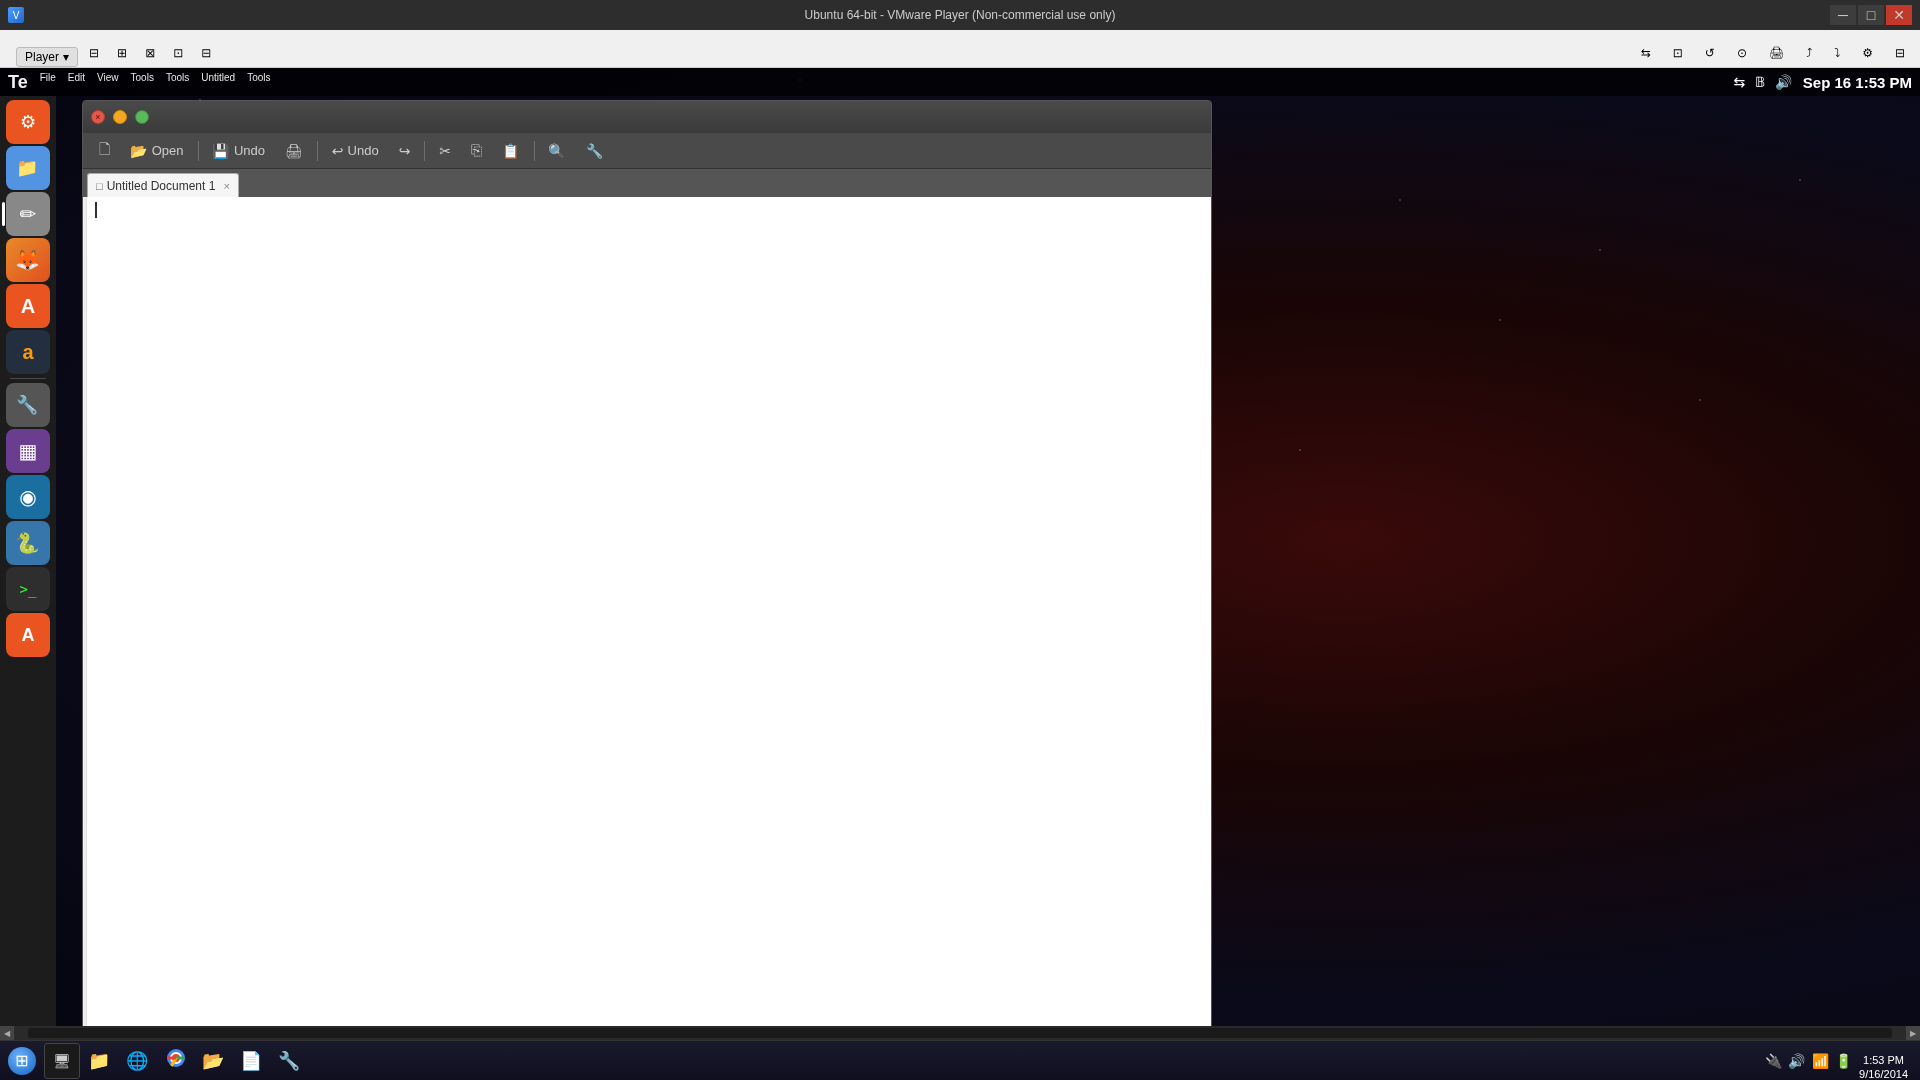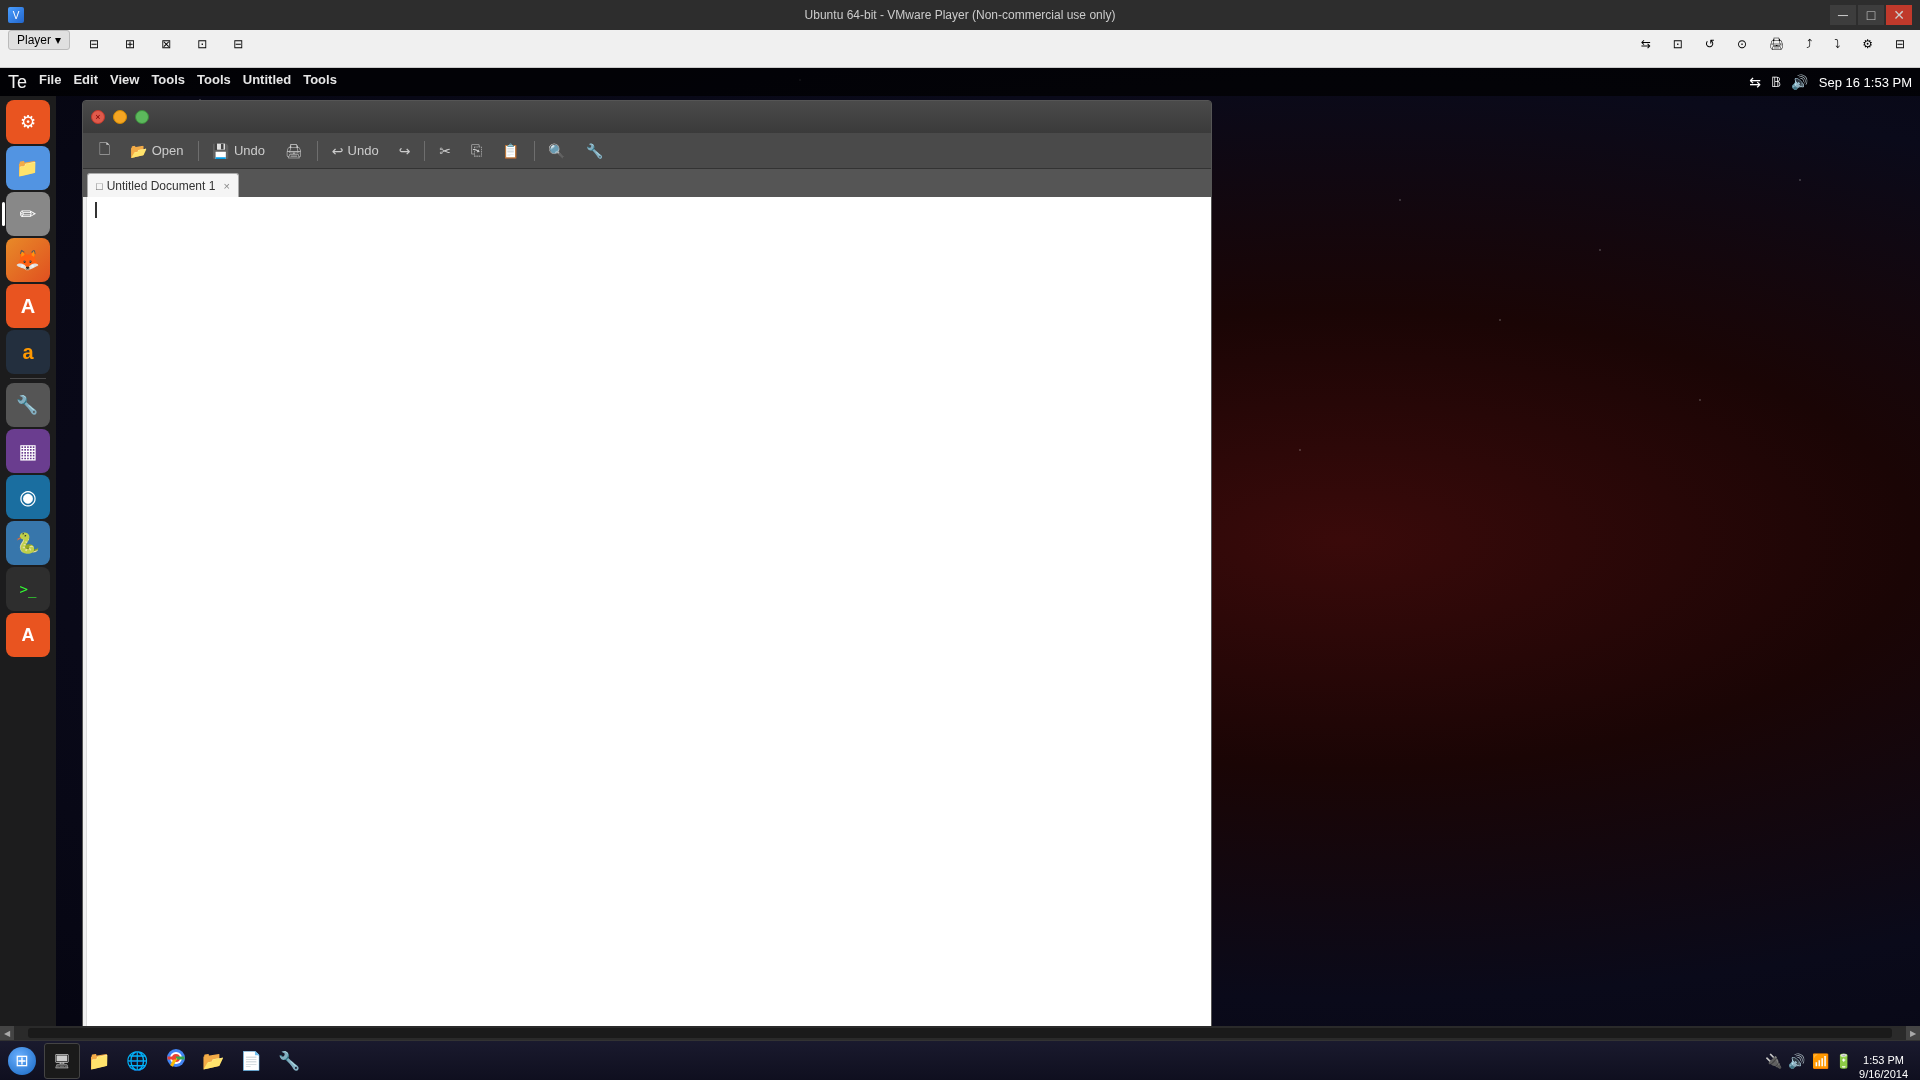--- a/index.html
+++ b/index.html
@@ -109,23 +109,23 @@
     .vmware-btn.close { background: #c0392b; }
 
     
     .vmware-toolbar {
       position: absolute;
       top: 30px; left: 0; right: 0;
       height: 38px;
       background: #f0f0f0;
       border-bottom: 1px solid #ccc;
       display: flex;
-      align-items: flex-start;
-      padding: 0 8px;
-      gap: 12px;
+      align-items: flex-end;
+      padding: 0 16px;
+      gap: 4px;
       z-index: 100;
     }
 
     .vmware-toolbar-btn {
       height: 28px;
       padding: 0 6px;
       background: transparent;
       border: 1px solid transparent;
       border-radius: 3px;
       cursor: pointer;
@@ -175,38 +175,38 @@
       gap: 16px;
     }
 
     .ubuntu-menu-items {
       display: flex;
       gap: 12px;
     }
 
     .ubuntu-menu-item {
       color: #fff;
-      font-size: 13px;
+      font-size: 10px;
       cursor: pointer;
       opacity: 0.9;
-      font-weight: bold;
+      font-weight: normal;
     }
 
     .ubuntu-panel-right {
       display: flex;
       align-items: center;
       gap: 10px;
       color: #fff;
       font-size: 13px;
     }
 
     .ubuntu-datetime {
       color: #fff;
-      font-size: 13px;
-      font-weight: normal;
+      font-size: 15px;
+      font-weight: bold;
       text-align: right;
     }
 
     
     .ubuntu-launcher {
       position: absolute;
       top: 28px;
       left: 0;
       width: 56px;
       bottom: 0;
@@ -590,21 +590,21 @@
       <button class="vmware-toolbar-btn">⚙</button>
       <button class="vmware-toolbar-btn">⊟</button>
     </div>
   </div>
 
   <div class="ubuntu-area">
 
     <div class="ubuntu-panel">
       <div class="ubuntu-panel-left">
         <div class="ubuntu-menu-items">
-          <span class="ubuntu-menu-item" style="font-size:18px; font-weight:400; color:#fff; opacity:0.95;">Te</span>
+          <span class="ubuntu-menu-item" style="font-size:18px; font-weight:700; color:#fff; opacity:0.95;">Te</span>
           <span class="ubuntu-menu-item">File</span>
           <span class="ubuntu-menu-item">Edit</span>
           <span class="ubuntu-menu-item">View</span>
           <span class="ubuntu-menu-item">Tools</span>
           <span class="ubuntu-menu-item">Tools</span>
           <span class="ubuntu-menu-item">Untitled</span>
           <span class="ubuntu-menu-item">Tools</span>
         </div>
       </div>
       <div class="ubuntu-panel-right">

